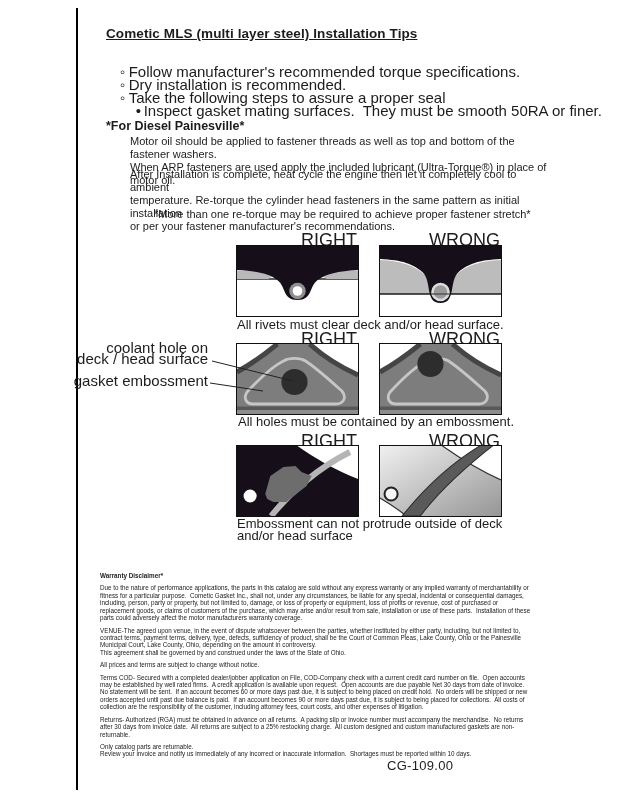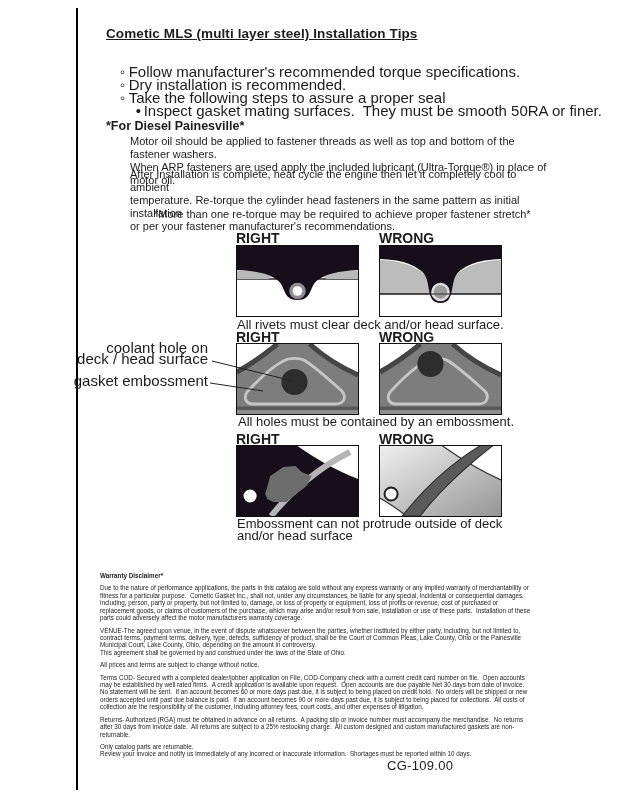--- a/index.html
+++ b/index.html
@@ -4,21 +4,21 @@
 <style>
   html,body{margin:0;padding:0;background:#ffffff;}
   #page{position:relative;width:618px;height:800px;background:#ffffff;overflow:hidden;
         font-family:"Liberation Sans","DejaVu Sans",sans-serif;color:#1c1c1c;}
   .abs{position:absolute;}
   .title{font-size:13.5px;font-weight:bold;text-decoration:underline;letter-spacing:.1px;}
   .bullet-row{position:absolute;font-size:15px;white-space:pre-wrap;}
   .marker{display:inline-block;width:9px;}
   .heading2{font-size:12.5px;font-weight:bold;}
   .para{font-size:11px;line-height:13px;white-space:pre-line;width:420px;margin-left:24px;}
-  .dg-header{font-size:14px;font-weight:bold;text-align:left;width:121px;}
+  .dg-header{font-size:18px;font-weight:normal;text-align:right;width:121px;}
   .panel{position:absolute;width:121px;height:70px;border:1.8px solid #101010;box-sizing:content-box;background:#fff;}
   .panel svg{display:block;width:100%;height:100%;}
   .caption{font-size:13px;line-height:11.5px;}
   .sm-label{font-size:15px;line-height:11px;text-align:right;}
   .disc{width:433px;font-size:6.3px;line-height:1.18;color:#222;}
   .disc .dh{font-weight:bold;margin:0 0 5px 0;}
   .disc p{margin:0 0 5px 0;white-space:pre-wrap;}
   .footer-code{font-size:13px;letter-spacing:.3px;}
 </style>
 </head>

